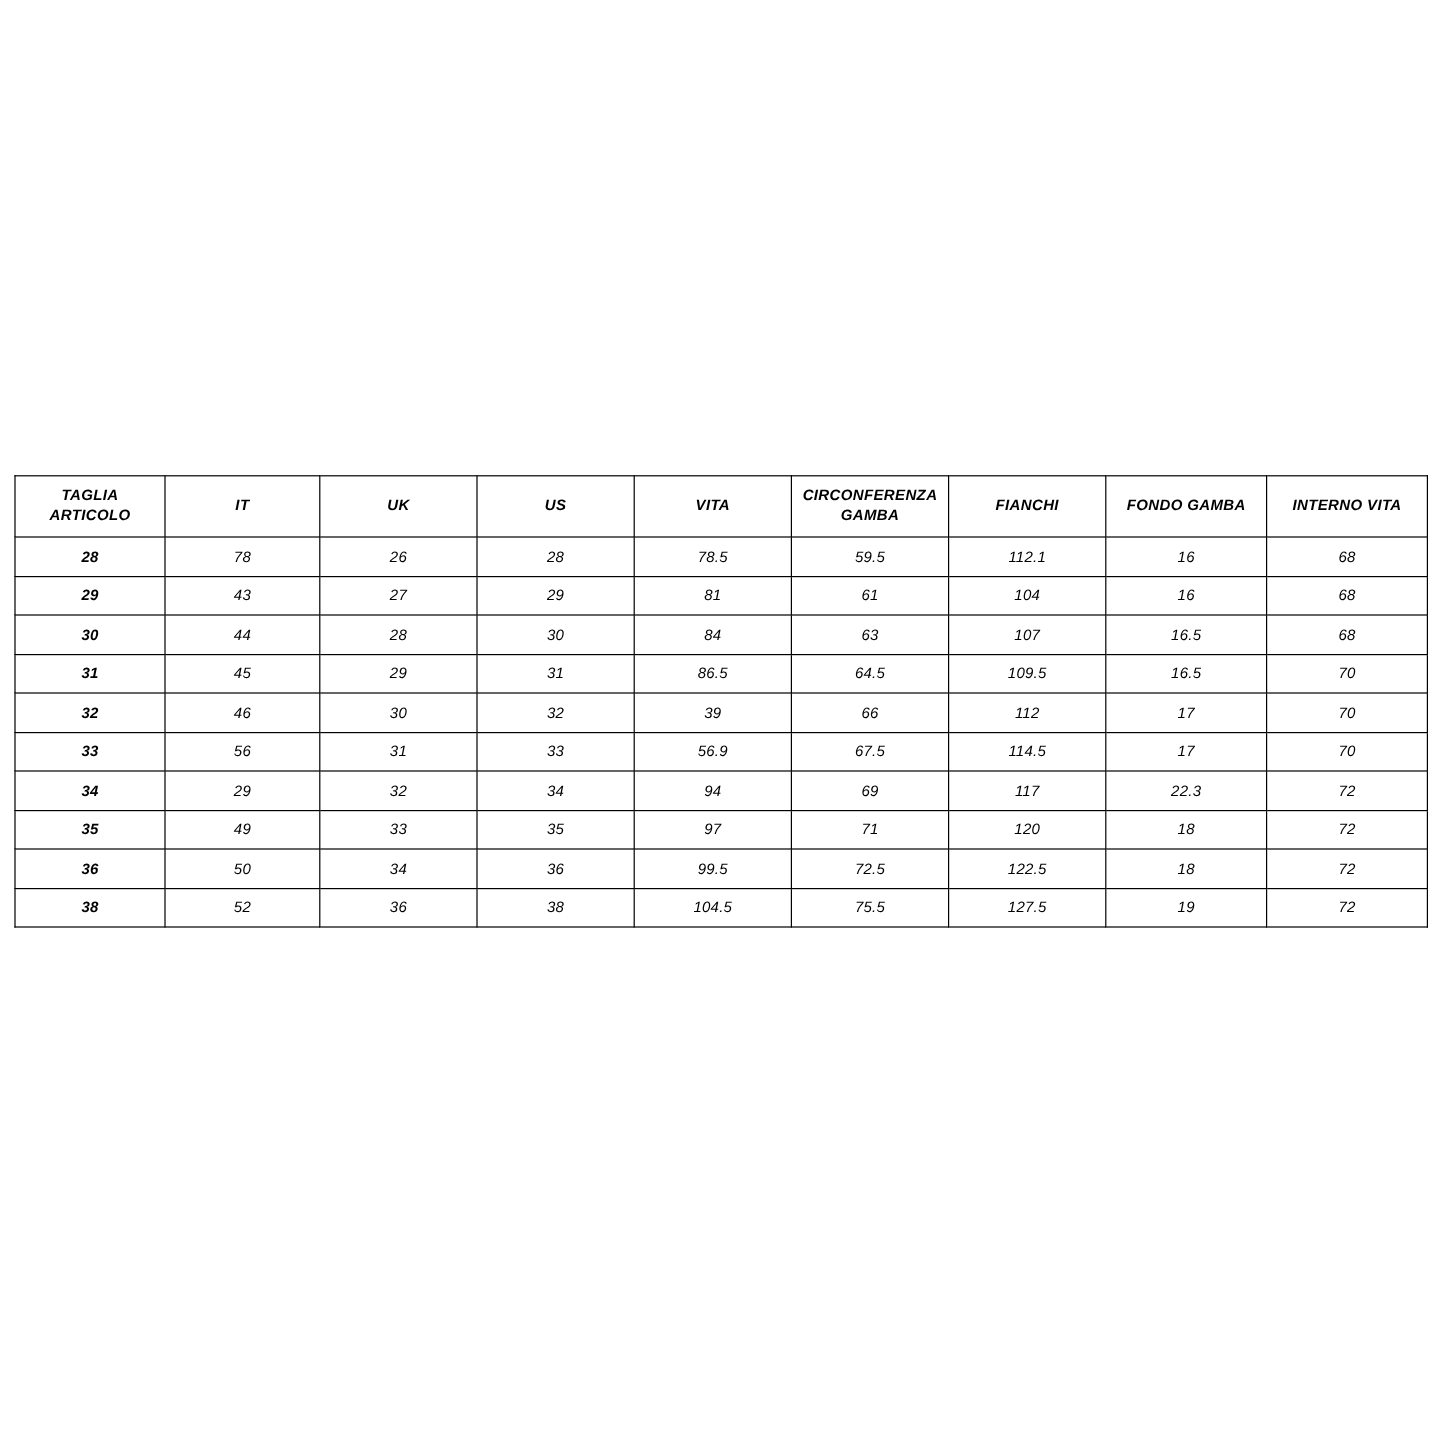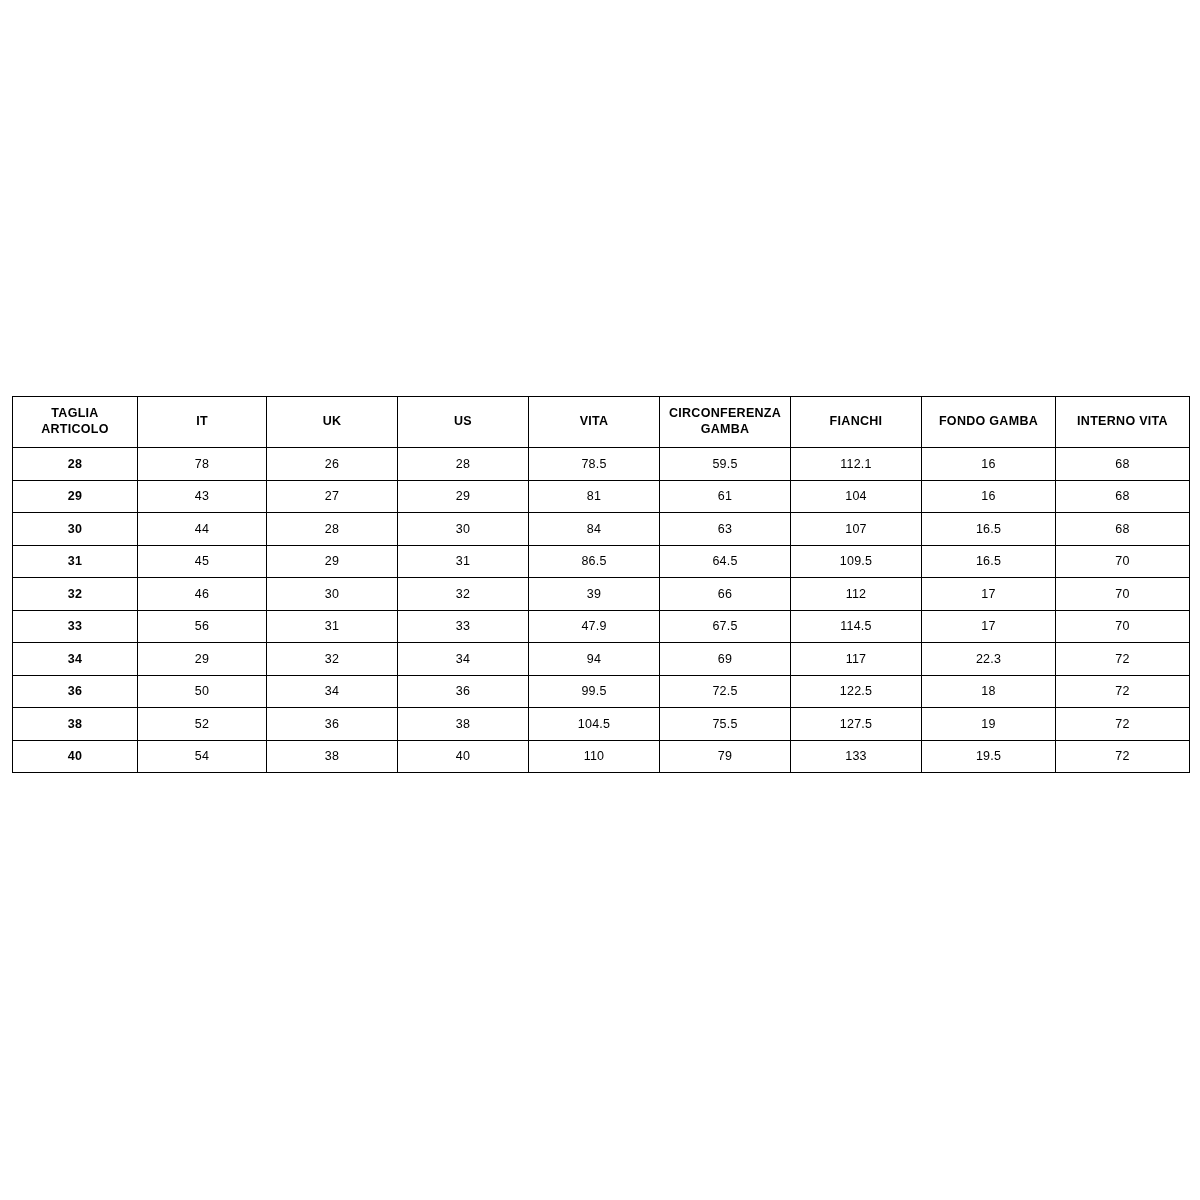--- a/index.html
+++ b/index.html
@@ -17,20 +17,21 @@
   #size-chart-wrap {
     position: absolute;
     left: 12px;
     top: 396px;
     width: 1177px;
   }
   table.size-chart {
     border-collapse: collapse;
     width: 100%;
     table-layout: fixed;
+    font-style: italic;
   }
   table.size-chart th,
   table.size-chart td {
     border: 1px solid #000000;
     text-align: center;
     vertical-align: middle;
     padding: 0;
   }
   table.size-chart thead th {
     height: 50px;
@@ -148,38 +149,49 @@
           <td>66</td>
           <td>112</td>
           <td>17</td>
           <td>70</td>
         </tr>
         <tr>
           <td class="first-col">33</td>
           <td>56</td>
           <td>31</td>
           <td>33</td>
-          <td>47.9</td>
+          <td>56.9</td>
           <td>67.5</td>
           <td>114.5</td>
           <td>17</td>
           <td>70</td>
         </tr>
         <tr>
           <td class="first-col">34</td>
           <td>29</td>
           <td>32</td>
           <td>34</td>
           <td>94</td>
           <td>69</td>
           <td>117</td>
           <td>22.3</td>
           <td>72</td>
         </tr>
         <tr>
+          <td class="first-col">35</td>
+          <td>49</td>
+          <td>33</td>
+          <td>35</td>
+          <td>97</td>
+          <td>71</td>
+          <td>120</td>
+          <td>18</td>
+          <td>72</td>
+        </tr>
+        <tr>
           <td class="first-col">36</td>
           <td>50</td>
           <td>34</td>
           <td>36</td>
           <td>99.5</td>
           <td>72.5</td>
           <td>122.5</td>
           <td>18</td>
           <td>72</td>
         </tr>
@@ -187,26 +199,15 @@
           <td class="first-col">38</td>
           <td>52</td>
           <td>36</td>
           <td>38</td>
           <td>104.5</td>
           <td>75.5</td>
           <td>127.5</td>
           <td>19</td>
           <td>72</td>
         </tr>
-        <tr>
-          <td class="first-col">40</td>
-          <td>54</td>
-          <td>38</td>
-          <td>40</td>
-          <td>110</td>
-          <td>79</td>
-          <td>133</td>
-          <td>19.5</td>
-          <td>72</td>
-        </tr>
       </tbody>
   </table>
 </div>
 
 </body></html>

